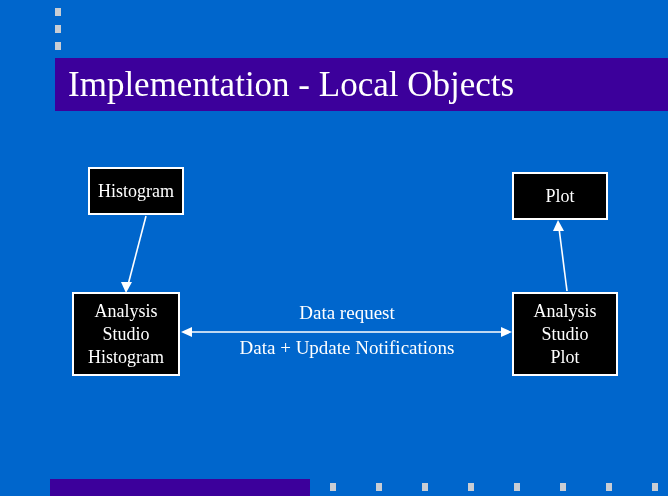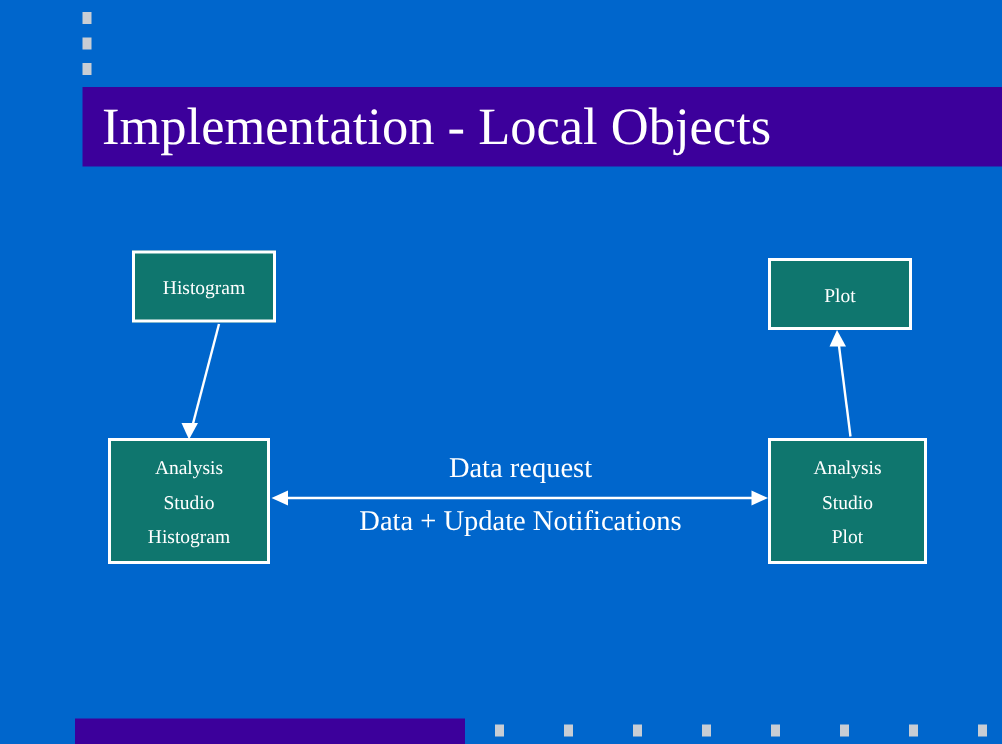--- a/index.html
+++ b/index.html
@@ -44,26 +44,26 @@
     font-size: 35px;
     font-family: "Liberation Serif", "DejaVu Serif", serif;
     font-weight: normal;
     letter-spacing: 0px;
     white-space: nowrap;
   }
 
   
   .node-box {
     position: absolute;
-    background: #0f766e;
+    background: #000000;
     border: 2px solid #ffffff;
     box-sizing: border-box;
     color: #ffffff;
     font-family: "Liberation Serif", "DejaVu Serif", serif;
-    font-size: 13px;
+    font-size: 18px;
     line-height: 23px;
     display: flex;
     flex-direction: column;
     align-items: center;
     justify-content: center;
     text-align: right;
   }
   .node-box .line { display: block; white-space: nowrap; }
 
   #box-histogram { left: 88px;  top: 167px; width: 96px;  height: 48px; }

